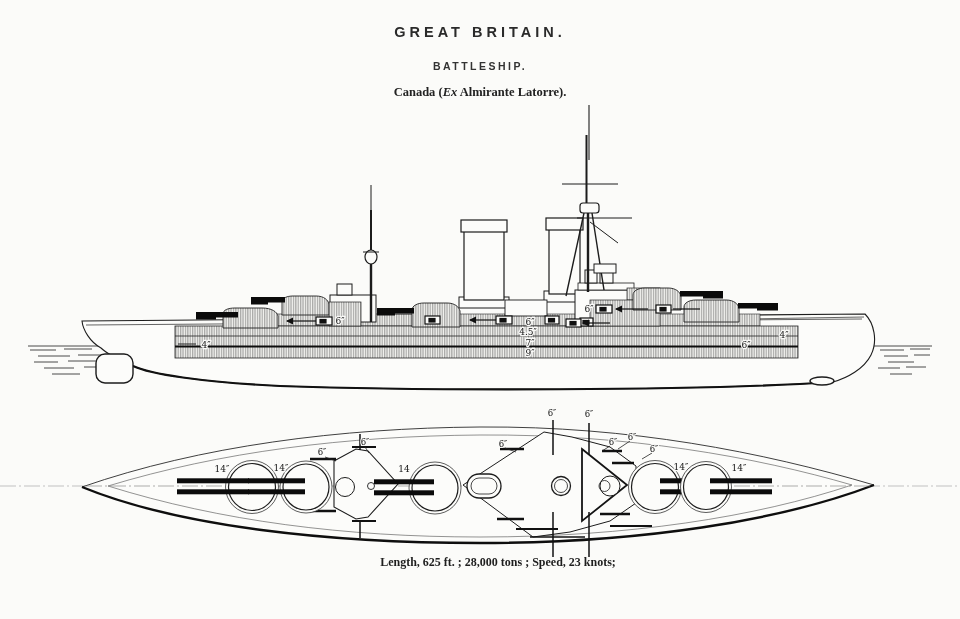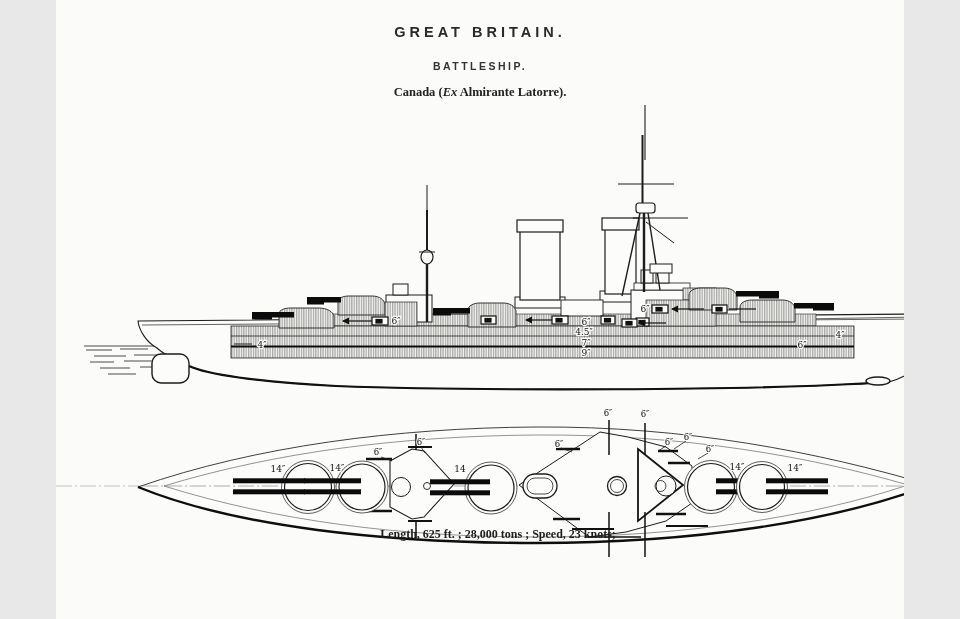--- a/index.html
+++ b/index.html
@@ -1,27 +1,27 @@
 <!DOCTYPE html>
 <html><head>
 <meta charset="utf-8">
 <style>
   html,body{margin:0;padding:0;background:#e8e8e8;}
   .page{
-    position:relative;width:848px;height:619px;margin:0 auto;
+    position:relative;width:960px;height:619px;margin:0 auto;
     background:#fbfbf9;overflow:hidden;
     font-family:"Liberation Serif", serif;color:#1c1c1c;
   }
   .hdr{position:absolute;left:0;right:0;text-align:center;white-space:pre;}
   .country{top:24px;font-family:"Liberation Sans",sans-serif;font-size:14.5px;font-weight:700;letter-spacing:4px;color:#2a2a2a;}
   .shiptype{top:60px;font-family:"Liberation Sans",sans-serif;font-size:10.5px;font-weight:700;letter-spacing:2.5px;color:#333;}
   .shipname{top:85px;font-size:12.5px;font-weight:700;color:#222;}
   .shipname .it{font-style:italic;font-weight:700;}
   .specs{position:absolute;left:0;right:0;text-align:center;font-size:12px;font-weight:600;color:#1e1e1e;}
-  .specs1{top:527px;padding-left:36px;}
+  .specs1{top:555px;padding-left:36px;}
   .specs2{top:570px;}
   svg{position:absolute;left:0;top:0;}
   .lbl{font:9px "DejaVu Serif", serif;fill:#141414;text-anchor:middle;paint-order:stroke;stroke:#fbfbf9;stroke-width:2.4px;stroke-linejoin:round;}
   .lblS{font:8.5px "DejaVu Serif", serif;fill:#141414;text-anchor:middle;paint-order:stroke;stroke:#fbfbf9;stroke-width:2.2px;stroke-linejoin:round;}
   .ln{stroke:#222;fill:none;}
   .wt{stroke:#4a4a4a;stroke-width:1;}
 </style>
 </head>
 <body>
 

